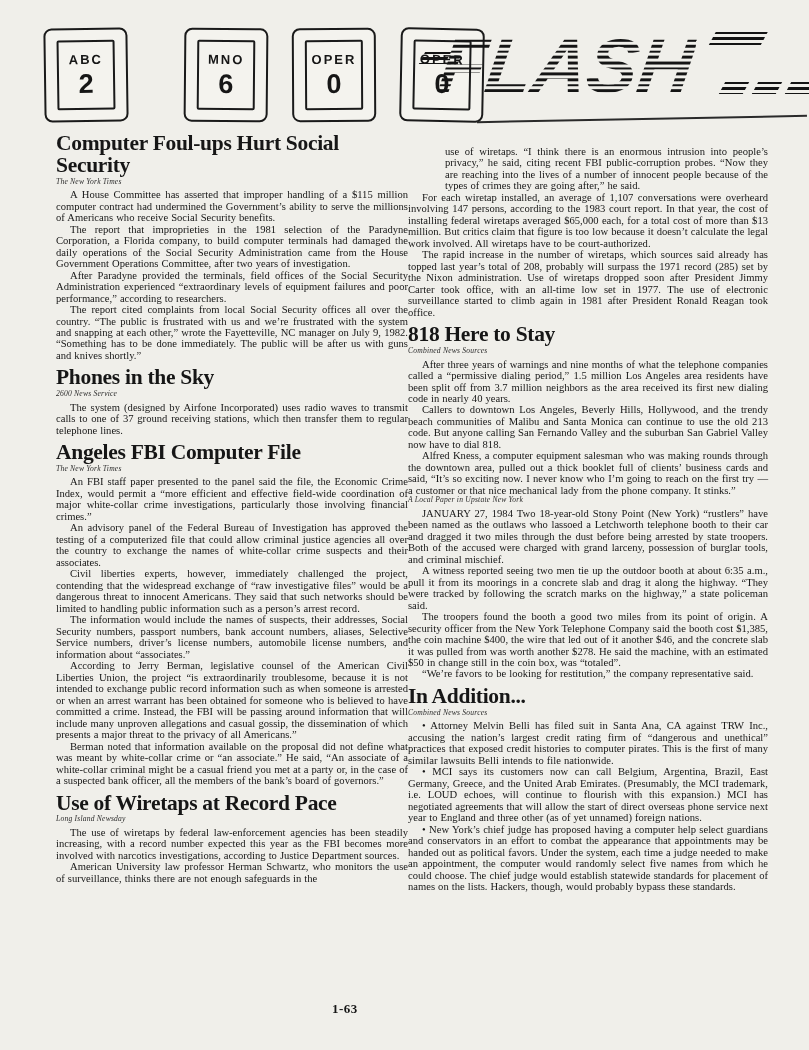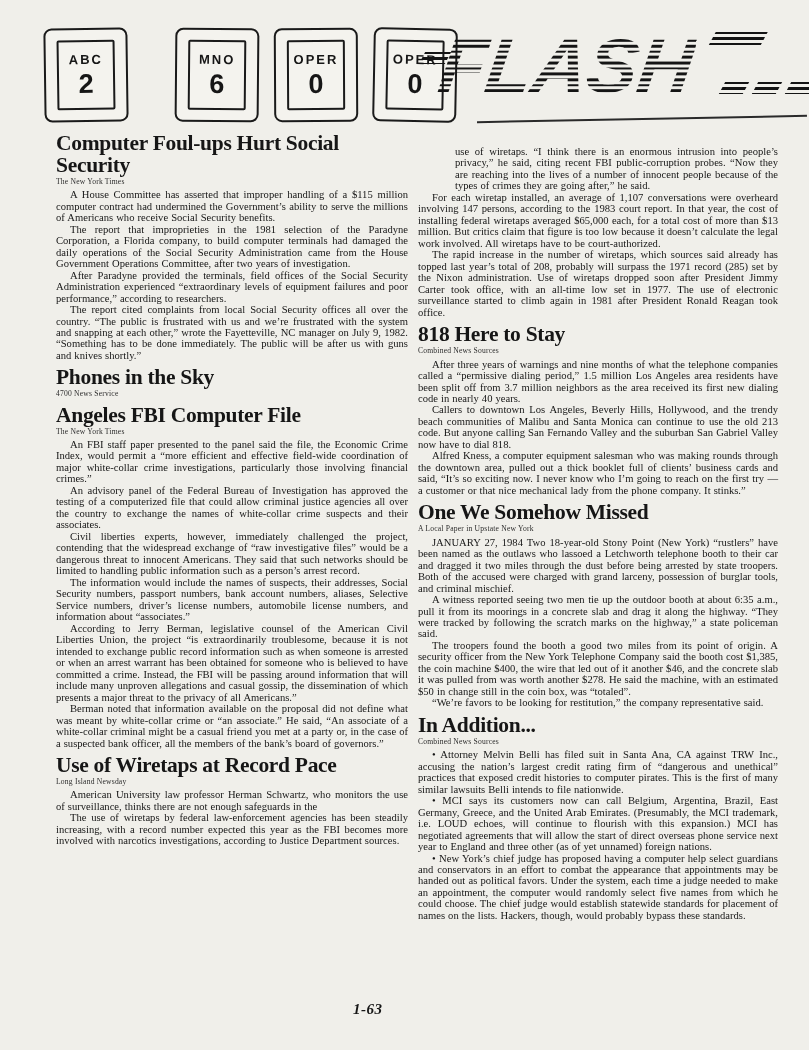--- a/index.html
+++ b/index.html
@@ -4,21 +4,21 @@
 <style>
   html,body { margin:0; padding:0; background:#888; }
   .page {
     position:relative; width:809px; height:1050px;
     background:#f0efea; color:#161616; overflow:hidden;
     font-family:"Liberation Serif", serif;
     box-sizing:border-box;
   }
   
   .masthead { position:absolute; top:24px; left:44px; right:20px; height:108px; }
-  .keys { position:absolute; left:0; top:4px; display:flex; gap:15px; }
+  .keys { position:absolute; left:0; top:4px; display:flex; gap:24px; }
   .key {
     width:84px; height:94px; border:2px solid #1a1a1a; border-radius:8px;
     background:#f4f3ee; display:flex; align-items:center; justify-content:center;
     box-sizing:border-box;
   }
   .key-inner {
     width:58px; height:70px; border:2px solid #1a1a1a; border-radius:2px;
     display:flex; flex-direction:column; align-items:center; justify-content:center;
     font-family:"Liberation Sans", sans-serif; font-weight:bold; box-sizing:border-box;
   }
@@ -47,46 +47,47 @@
   .dots { position:absolute; left:300px; top:56px; display:flex; gap:9px; }
   .dots .stripe-dash { position:static; width:24px; height:12px; }
   .flash-underline {
     position:absolute; left:55px; top:92px; width:330px; height:2px;
     background:#2a2a2a; transform:rotate(-1.1deg);
   }
 
   
   .content {
     position:absolute; top:133px; left:56px; width:722px;
-    display:flex; gap:10px;
+    display:flex; 
   }
   .col { box-sizing:border-box; }
   .col-left  { width:352px; }
   .col-right { width:360px; padding-top:13px; }
 
   h2.headline {
     font-family:"Liberation Serif", serif; font-weight:bold;
     font-size:21.5px; line-height:1.02; letter-spacing:-0.3px;
     margin:6px 0 1px 0;
   }
   section:first-child h2.headline { margin-top:0; }
   .byline {
     font-size:7.6px; line-height:1.1; margin:0 0 3px 0; color:#2c2c2c;
     letter-spacing:0.2px;
+    font-style:italic;
   }
   p.body {
     font-size:10.6px; line-height:1.085; margin:0;
     text-align:justify; text-indent:14px; word-spacing:0.4px;
   }
   p.body.noindent { text-indent:0;margin-left:37px; }
 
   
   .folio {
-    position:absolute; top:1001px; left:353px;
-    font-weight:bold; font-size:15px; letter-spacing:0.5px;font-style:italic;
+    position:absolute; top:1001px; left:332px;
+    font-weight:bold; font-size:13px; letter-spacing:0.5px;
   }
 </style>
 </head>
 <body>
 
 <div class="page">
 
   <div class="masthead">
     <div class="keys">
       <div class="key k1">
@@ -134,54 +135,54 @@
         <section>
           <h2 class="headline">Computer Foul-ups Hurt Social Security</h2>
           <div class="byline">The New York Times</div>
           <p class="body">A House Committee has asserted that improper handling of a $115 million computer contract had undermined the Government’s ability to serve the millions of Americans who receive Social Security benefits.</p>
           <p class="body">The report that improprieties in the 1981 selection of the Paradyne Corporation, a Florida company, to build computer terminals had damaged the daily operations of the Social Security Administration came from the House Government Operations Committee, after two years of investigation.</p>
           <p class="body">After Paradyne provided the terminals, field offices of the Social Security Administration experienced “extraordinary levels of equipment failures and poor performance,” according to researchers.</p>
           <p class="body">The report cited complaints from local Social Security offices all over the country. “The public is frustrated with us and we’re frustrated with the system and snapping at each other,” wrote the Fayetteville, NC manager on July 9, 1982. “Something has to be done immediately. The public will be after us with guns and knives shortly.”</p>
         </section>
         <section>
           <h2 class="headline">Phones in the Sky</h2>
-          <div class="byline">4700 News Service</div>
+          <div class="byline">2600 News Service</div>
+          <p class="body">The system (designed by Airfone Incorporated) uses radio waves to transmit calls to one of 37 ground receiving stations, which then transfer them to regular telephone lines.</p>
         </section>
         <section>
           <h2 class="headline">Angeles FBI Computer File</h2>
           <div class="byline">The New York Times</div>
           <p class="body">An FBI staff paper presented to the panel said the file, the Economic Crime Index, would permit a “more efficient and effective field-wide coordination of major white-collar crime investigations, particularly those involving financial crimes.”</p>
           <p class="body">An advisory panel of the Federal Bureau of Investigation has approved the testing of a computerized file that could allow criminal justice agencies all over the country to exchange the names of white-collar crime suspects and their associates.</p>
           <p class="body">Civil liberties experts, however, immediately challenged the project, contending that the widespread exchange of “raw investigative files” would be a dangerous threat to innocent Americans. They said that such networks should be limited to handling public information such as a person’s arrest record.</p>
           <p class="body">The information would include the names of suspects, their addresses, Social Security numbers, passport numbers, bank account numbers, aliases, Selective Service numbers, driver’s license numbers, automobile license numbers, and information about “associates.”</p>
           <p class="body">According to Jerry Berman, legislative counsel of the American Civil Liberties Union, the project “is extraordinarily troublesome, because it is not intended to exchange public record information such as when someone is arrested or when an arrest warrant has been obtained for someone who is believed to have committed a crime. Instead, the FBI will be passing around information that will include many unproven allegations and casual gossip, the dissemination of which presents a major threat to the privacy of all Americans.”</p>
           <p class="body">Berman noted that information available on the proposal did not define what was meant by white-collar crime or “an associate.” He said, “An associate of a white-collar criminal might be a casual friend you met at a party or, in the case of a suspected bank officer, all the members of the bank’s board of governors.”</p>
         </section>
         <section>
           <h2 class="headline">Use of Wiretaps at Record Pace</h2>
           <div class="byline">Long Island Newsday</div>
+          <p class="body">The use of wiretaps by federal law-enforcement agencies has been steadily increasing, with a record number expected this year as the FBI becomes more involved with narcotics investigations, according to Justice Department sources.</p>
           <p class="body">American University law professor Herman Schwartz, who monitors the use of surveillance, thinks there are not enough safeguards in the</p>
-          <p class="body">The use of wiretaps by federal law-enforcement agencies has been steadily increasing, with a record number expected this year as the FBI becomes more involved with narcotics investigations, according to Justice Department sources.</p>
         </section>
       </div>
     <div class="col col-right">
         <section>
           <p class="body noindent">use of wiretaps. “I think there is an enormous intrusion into people’s privacy,” he said, citing recent FBI public-corruption probes. “Now they are reaching into the lives of a number of innocent people because of the types of crimes they are going after,” he said.</p>
           <p class="body">For each wiretap installed, an average of 1,107 conversations were overheard involving 147 persons, according to the 1983 court report. In that year, the cost of installing federal wiretaps averaged $65,000 each, for a total cost of more than $13 million. But critics claim that figure is too low because it doesn’t calculate the legal work involved. All wiretaps have to be court-authorized.</p>
           <p class="body">The rapid increase in the number of wiretaps, which sources said already has topped last year’s total of 208, probably will surpass the 1971 record (285) set by the Nixon administration. Use of wiretaps dropped soon after President Jimmy Carter took office, with an all-time low set in 1977. The use of electronic surveillance started to climb again in 1981 after President Ronald Reagan took office.</p>
         </section>
         <section>
           <h2 class="headline">818 Here to Stay</h2>
           <div class="byline">Combined News Sources</div>
           <p class="body">After three years of warnings and nine months of what the telephone companies called a “permissive dialing period,” 1.5 million Los Angeles area residents have been split off from 3.7 million neighbors as the area received its first new dialing code in nearly 40 years.</p>
           <p class="body">Callers to downtown Los Angeles, Beverly Hills, Hollywood, and the trendy beach communities of Malibu and Santa Monica can continue to use the old 213 code. But anyone calling San Fernando Valley and the suburban San Gabriel Valley now have to dial 818.</p>
           <p class="body">Alfred Kness, a computer equipment salesman who was making rounds through the downtown area, pulled out a thick booklet full of clients’ business cards and said, “It’s so exciting now. I never know who I’m going to reach on the first try — a customer or that nice mechanical lady from the phone company. It stinks.”</p>
         </section>
         <section>
-          <h2 class="headline">One We Somehow Missed</h2>
           <div class="byline">A Local Paper in Upstate New York</div>
           <p class="body">JANUARY 27, 1984   Two 18-year-old Stony Point (New York) “rustlers” have been named as the outlaws who lassoed a Letchworth telephone booth to their car and dragged it two miles through the dust before being arrested by state troopers. Both of the accused were charged with grand larceny, possession of burglar tools, and criminal mischief.</p>
           <p class="body">A witness reported seeing two men tie up the outdoor booth at about 6:35 a.m., pull it from its moorings in a concrete slab and drag it along the highway. “They were tracked by following the scratch marks on the highway,” a state policeman said.</p>
           <p class="body">The troopers found the booth a good two miles from its point of origin. A security officer from the New York Telephone Company said the booth cost $1,385, the coin machine $400, the wire that led out of it another $46, and the concrete slab it was pulled from was worth another $278. He said the machine, with an estimated $50 in change still in the coin box, was “totaled”.</p>
           <p class="body">“We’re favors to be looking for restitution,” the company representative said.</p>
         </section>
         <section>
           <h2 class="headline">In Addition...</h2>
           <div class="byline">Combined News Sources</div>
           <p class="body">•  Attorney Melvin Belli has filed suit in Santa Ana, CA against TRW Inc., accusing the nation’s largest credit rating firm of “dangerous and unethical” practices that exposed credit histories to computer pirates. This is the first of many similar lawsuits Belli intends to file nationwide.</p>

